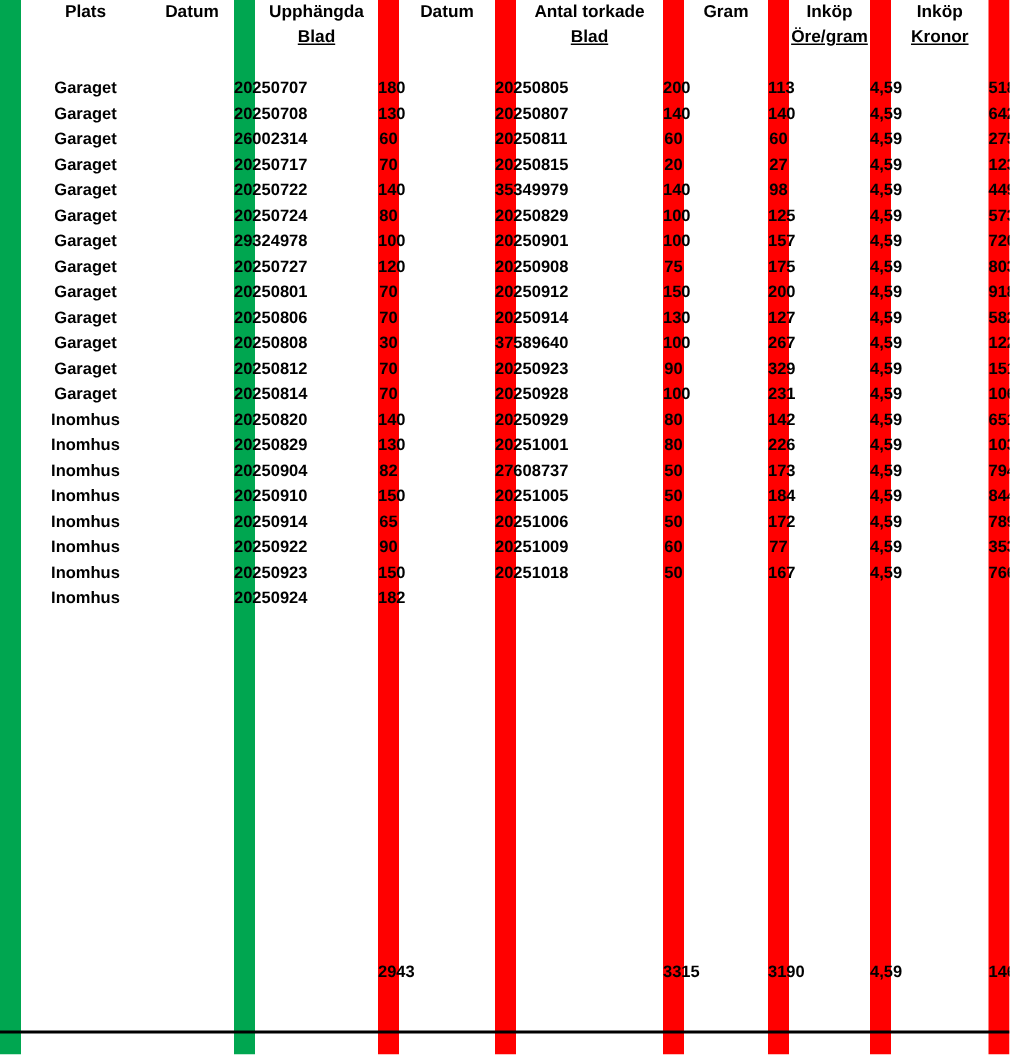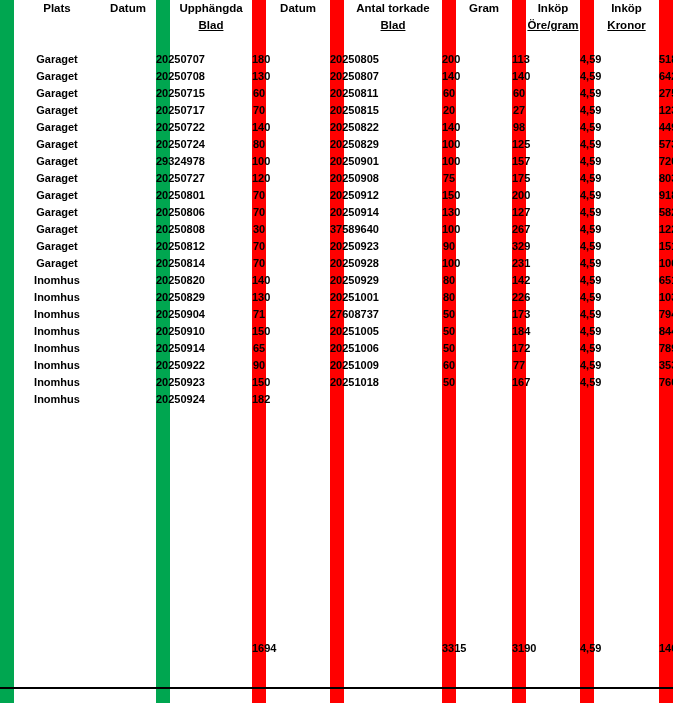--- a/index.html
+++ b/index.html
@@ -194,21 +194,21 @@
             <td></td>
             <td>4,59</td>
             <td></td>
             <td>642,60</td>
             <td></td>
           </tr>
           <tr>
             <td></td>
             <td>Garaget</td>
             <td></td>
-            <td>20250715</td>
+            <td>26002314</td>
             <td></td>
             <td>60</td>
             <td></td>
             <td>20250811</td>
             <td></td>
             <td>60</td>
             <td></td>
             <td>60</td>
             <td></td>
             <td>4,59</td>
@@ -236,21 +236,21 @@
             <td></td>
           </tr>
           <tr>
             <td></td>
             <td>Garaget</td>
             <td></td>
             <td>20250722</td>
             <td></td>
             <td>140</td>
             <td></td>
-            <td>20250822</td>
+            <td>35349979</td>
             <td></td>
             <td>140</td>
             <td></td>
             <td>98</td>
             <td></td>
             <td>4,59</td>
             <td></td>
             <td>449,82</td>
             <td></td>
           </tr>
@@ -443,21 +443,21 @@
             <td></td>
             <td>1037,34</td>
             <td></td>
           </tr>
           <tr>
             <td></td>
             <td>Inomhus</td>
             <td></td>
             <td>20250904</td>
             <td></td>
-            <td>71</td>
+            <td>82</td>
             <td></td>
             <td>27608737</td>
             <td></td>
             <td>50</td>
             <td></td>
             <td>173</td>
             <td></td>
             <td>4,59</td>
             <td></td>
             <td>794,07</td>
@@ -560,21 +560,21 @@
           </tr>
           <tr>
             <td colspan="16" style="height: 232px;"></td>
           </tr>
           <tr class="totals-row">
             <td></td>
             <td></td>
             <td></td>
             <td></td>
             <td></td>
-            <td>1694</td>
+            <td>2943</td>
             <td></td>
             <td></td>
             <td></td>
             <td>3315</td>
             <td></td>
             <td>3190</td>
             <td></td>
             <td>4,59</td>
             <td></td>
             <td>14642,10</td>

